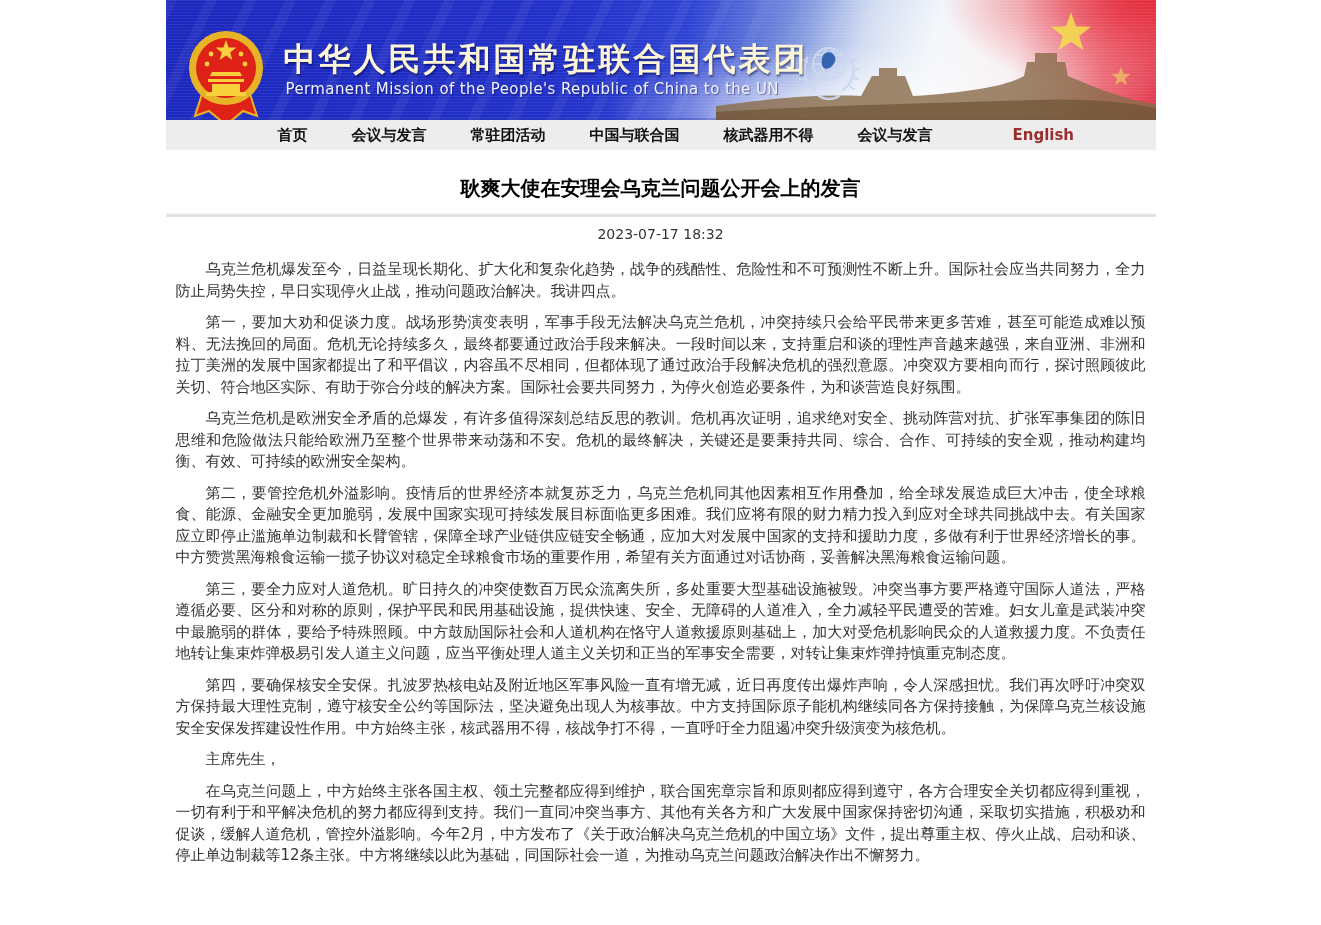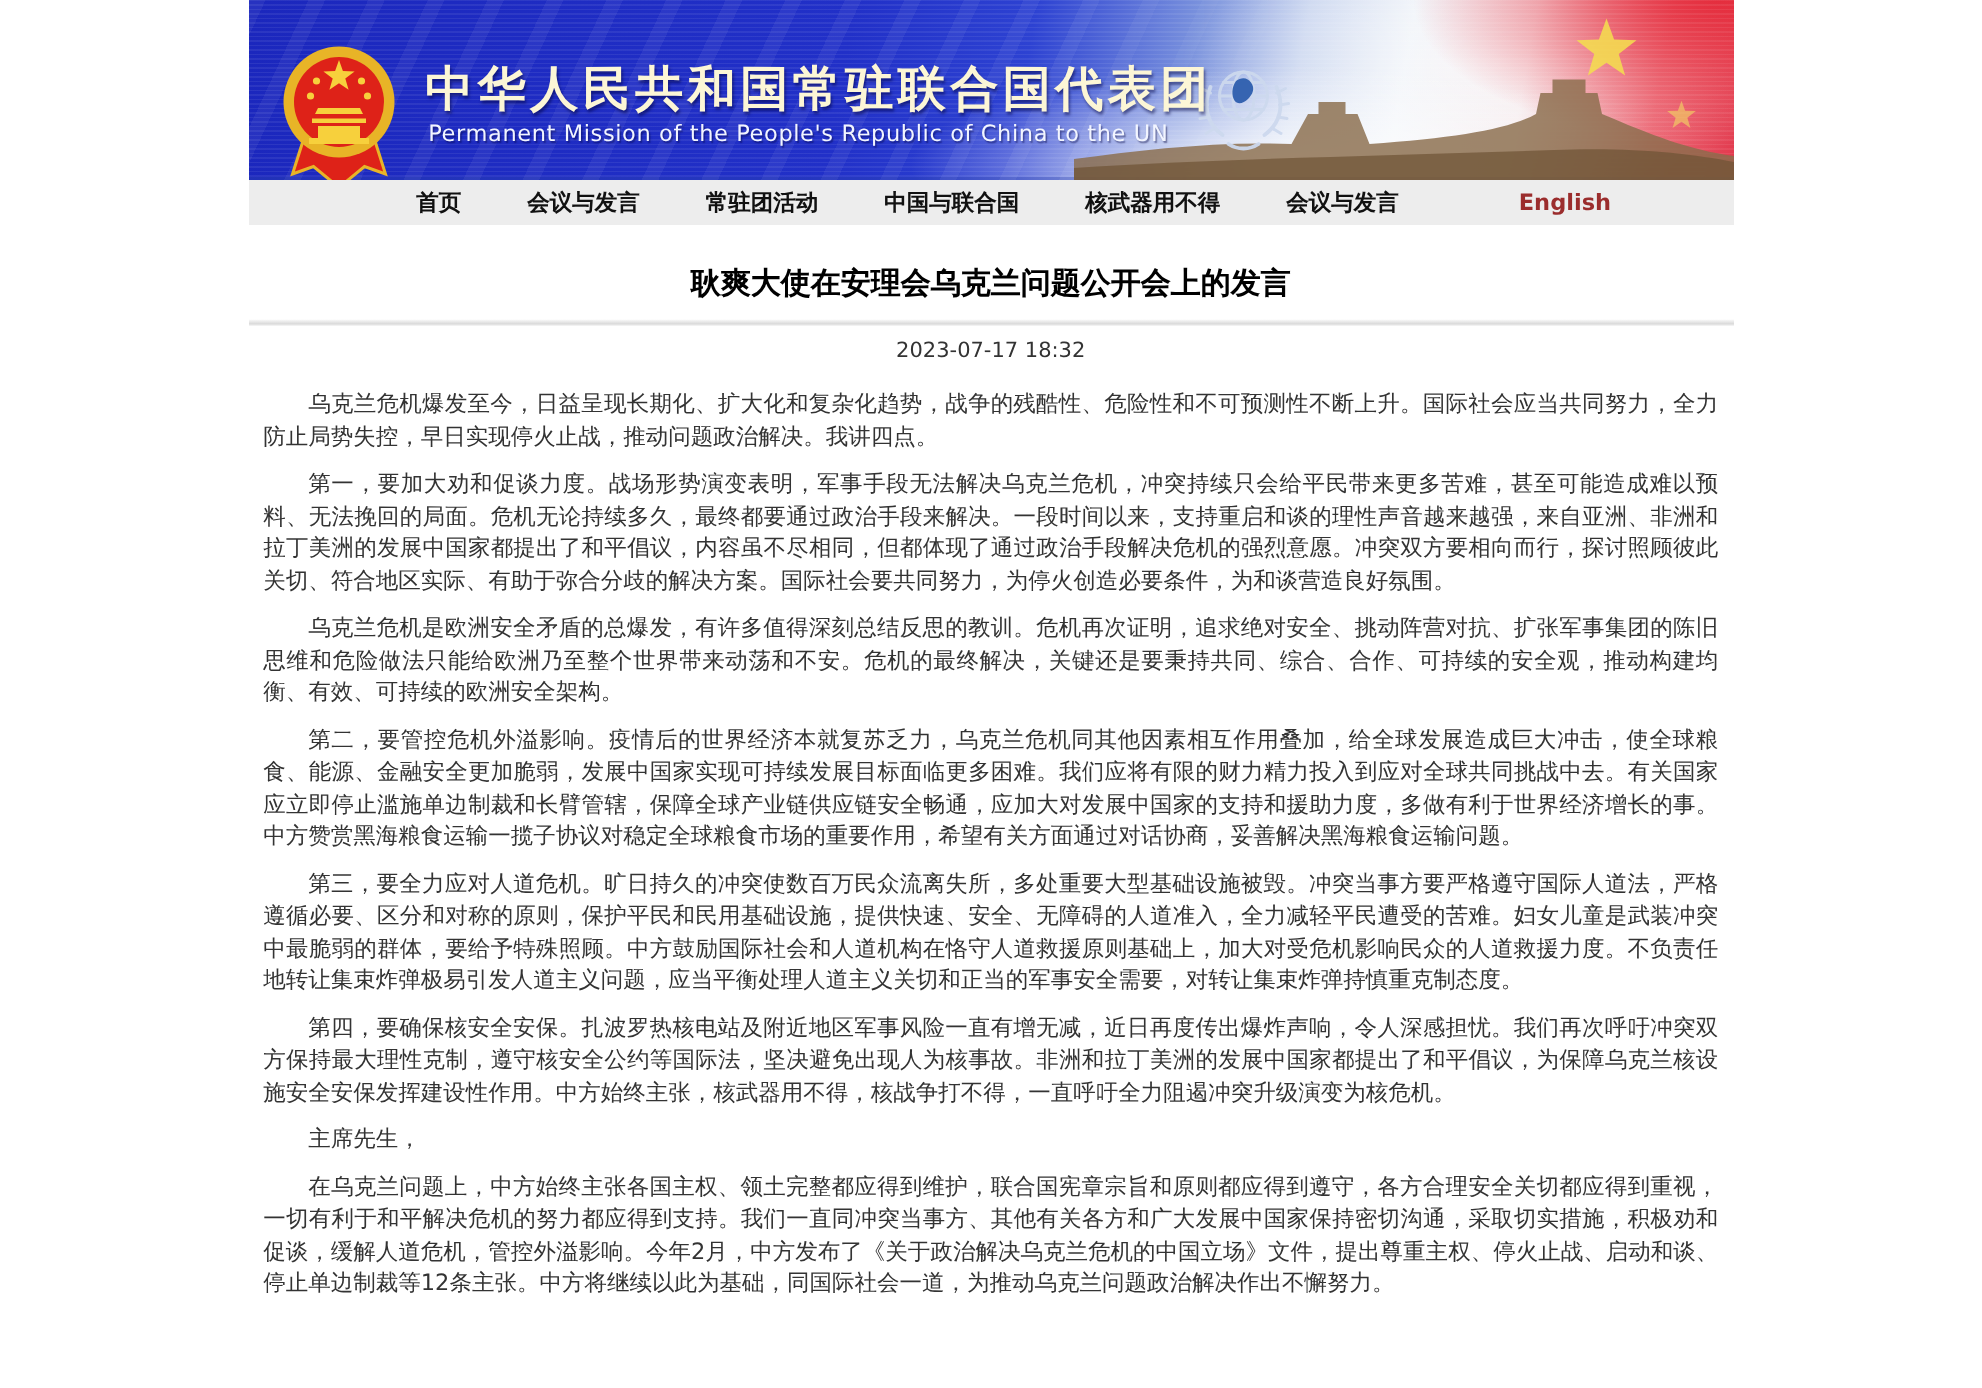--- a/index.html
+++ b/index.html
@@ -152,19 +152,19 @@
     <div class="article-title">耿爽大使在安理会乌克兰问题公开会上的发言</div>
     <div class="title-divider"></div>
     <div class="article-date">2023-07-17 18:32</div>
 
     <div class="article-body">
         <p>乌克兰危机爆发至今，日益呈现长期化、扩大化和复杂化趋势，战争的残酷性、危险性和不可预测性不断上升。国际社会应当共同努力，全力防止局势失控，早日实现停火止战，推动问题政治解决。我讲四点。</p>
         <p>第一，要加大劝和促谈力度。战场形势演变表明，军事手段无法解决乌克兰危机，冲突持续只会给平民带来更多苦难，甚至可能造成难以预料、无法挽回的局面。危机无论持续多久，最终都要通过政治手段来解决。一段时间以来，支持重启和谈的理性声音越来越强，来自亚洲、非洲和拉丁美洲的发展中国家都提出了和平倡议，内容虽不尽相同，但都体现了通过政治手段解决危机的强烈意愿。冲突双方要相向而行，探讨照顾彼此关切、符合地区实际、有助于弥合分歧的解决方案。国际社会要共同努力，为停火创造必要条件，为和谈营造良好氛围。</p>
         <p>乌克兰危机是欧洲安全矛盾的总爆发，有许多值得深刻总结反思的教训。危机再次证明，追求绝对安全、挑动阵营对抗、扩张军事集团的陈旧思维和危险做法只能给欧洲乃至整个世界带来动荡和不安。危机的最终解决，关键还是要秉持共同、综合、合作、可持续的安全观，推动构建均衡、有效、可持续的欧洲安全架构。</p>
         <p>第二，要管控危机外溢影响。疫情后的世界经济本就复苏乏力，乌克兰危机同其他因素相互作用叠加，给全球发展造成巨大冲击，使全球粮食、能源、金融安全更加脆弱，发展中国家实现可持续发展目标面临更多困难。我们应将有限的财力精力投入到应对全球共同挑战中去。有关国家应立即停止滥施单边制裁和长臂管辖，保障全球产业链供应链安全畅通，应加大对发展中国家的支持和援助力度，多做有利于世界经济增长的事。中方赞赏黑海粮食运输一揽子协议对稳定全球粮食市场的重要作用，希望有关方面通过对话协商，妥善解决黑海粮食运输问题。</p>
         <p>第三，要全力应对人道危机。旷日持久的冲突使数百万民众流离失所，多处重要大型基础设施被毁。冲突当事方要严格遵守国际人道法，严格遵循必要、区分和对称的原则，保护平民和民用基础设施，提供快速、安全、无障碍的人道准入，全力减轻平民遭受的苦难。妇女儿童是武装冲突中最脆弱的群体，要给予特殊照顾。中方鼓励国际社会和人道机构在恪守人道救援原则基础上，加大对受危机影响民众的人道救援力度。不负责任地转让集束炸弹极易引发人道主义问题，应当平衡处理人道主义关切和正当的军事安全需要，对转让集束炸弹持慎重克制态度。</p>
-        <p>第四，要确保核安全安保。扎波罗热核电站及附近地区军事风险一直有增无减，近日再度传出爆炸声响，令人深感担忧。我们再次呼吁冲突双方保持最大理性克制，遵守核安全公约等国际法，坚决避免出现人为核事故。非洲和拉丁美洲的发展中国家都提出了和平倡议，为保障乌克兰核设施安全安保发挥建设性作用。中方始终主张，核武器用不得，核战争打不得，一直呼吁全力阻遏冲突升级演变为核危机。</p>
+        <p>第四，要确保核安全安保。扎波罗热核电站及附近地区军事风险一直有增无减，近日再度传出爆炸声响，令人深感担忧。我们再次呼吁冲突双方保持最大理性克制，遵守核安全公约等国际法，坚决避免出现人为核事故。中方支持国际原子能机构继续同各方保持接触，为保障乌克兰核设施安全安保发挥建设性作用。中方始终主张，核武器用不得，核战争打不得，一直呼吁全力阻遏冲突升级演变为核危机。</p>
         <p>主席先生，</p>
         <p>在乌克兰问题上，中方始终主张各国主权、领土完整都应得到维护，联合国宪章宗旨和原则都应得到遵守，各方合理安全关切都应得到重视，一切有利于和平解决危机的努力都应得到支持。我们一直同冲突当事方、其他有关各方和广大发展中国家保持密切沟通，采取切实措施，积极劝和促谈，缓解人道危机，管控外溢影响。今年2月，中方发布了《关于政治解决乌克兰危机的中国立场》文件，提出尊重主权、停火止战、启动和谈、停止单边制裁等12条主张。中方将继续以此为基础，同国际社会一道，为推动乌克兰问题政治解决作出不懈努力。</p>
       </div>
   </div>
 
 </div>
 
 </body></html>

